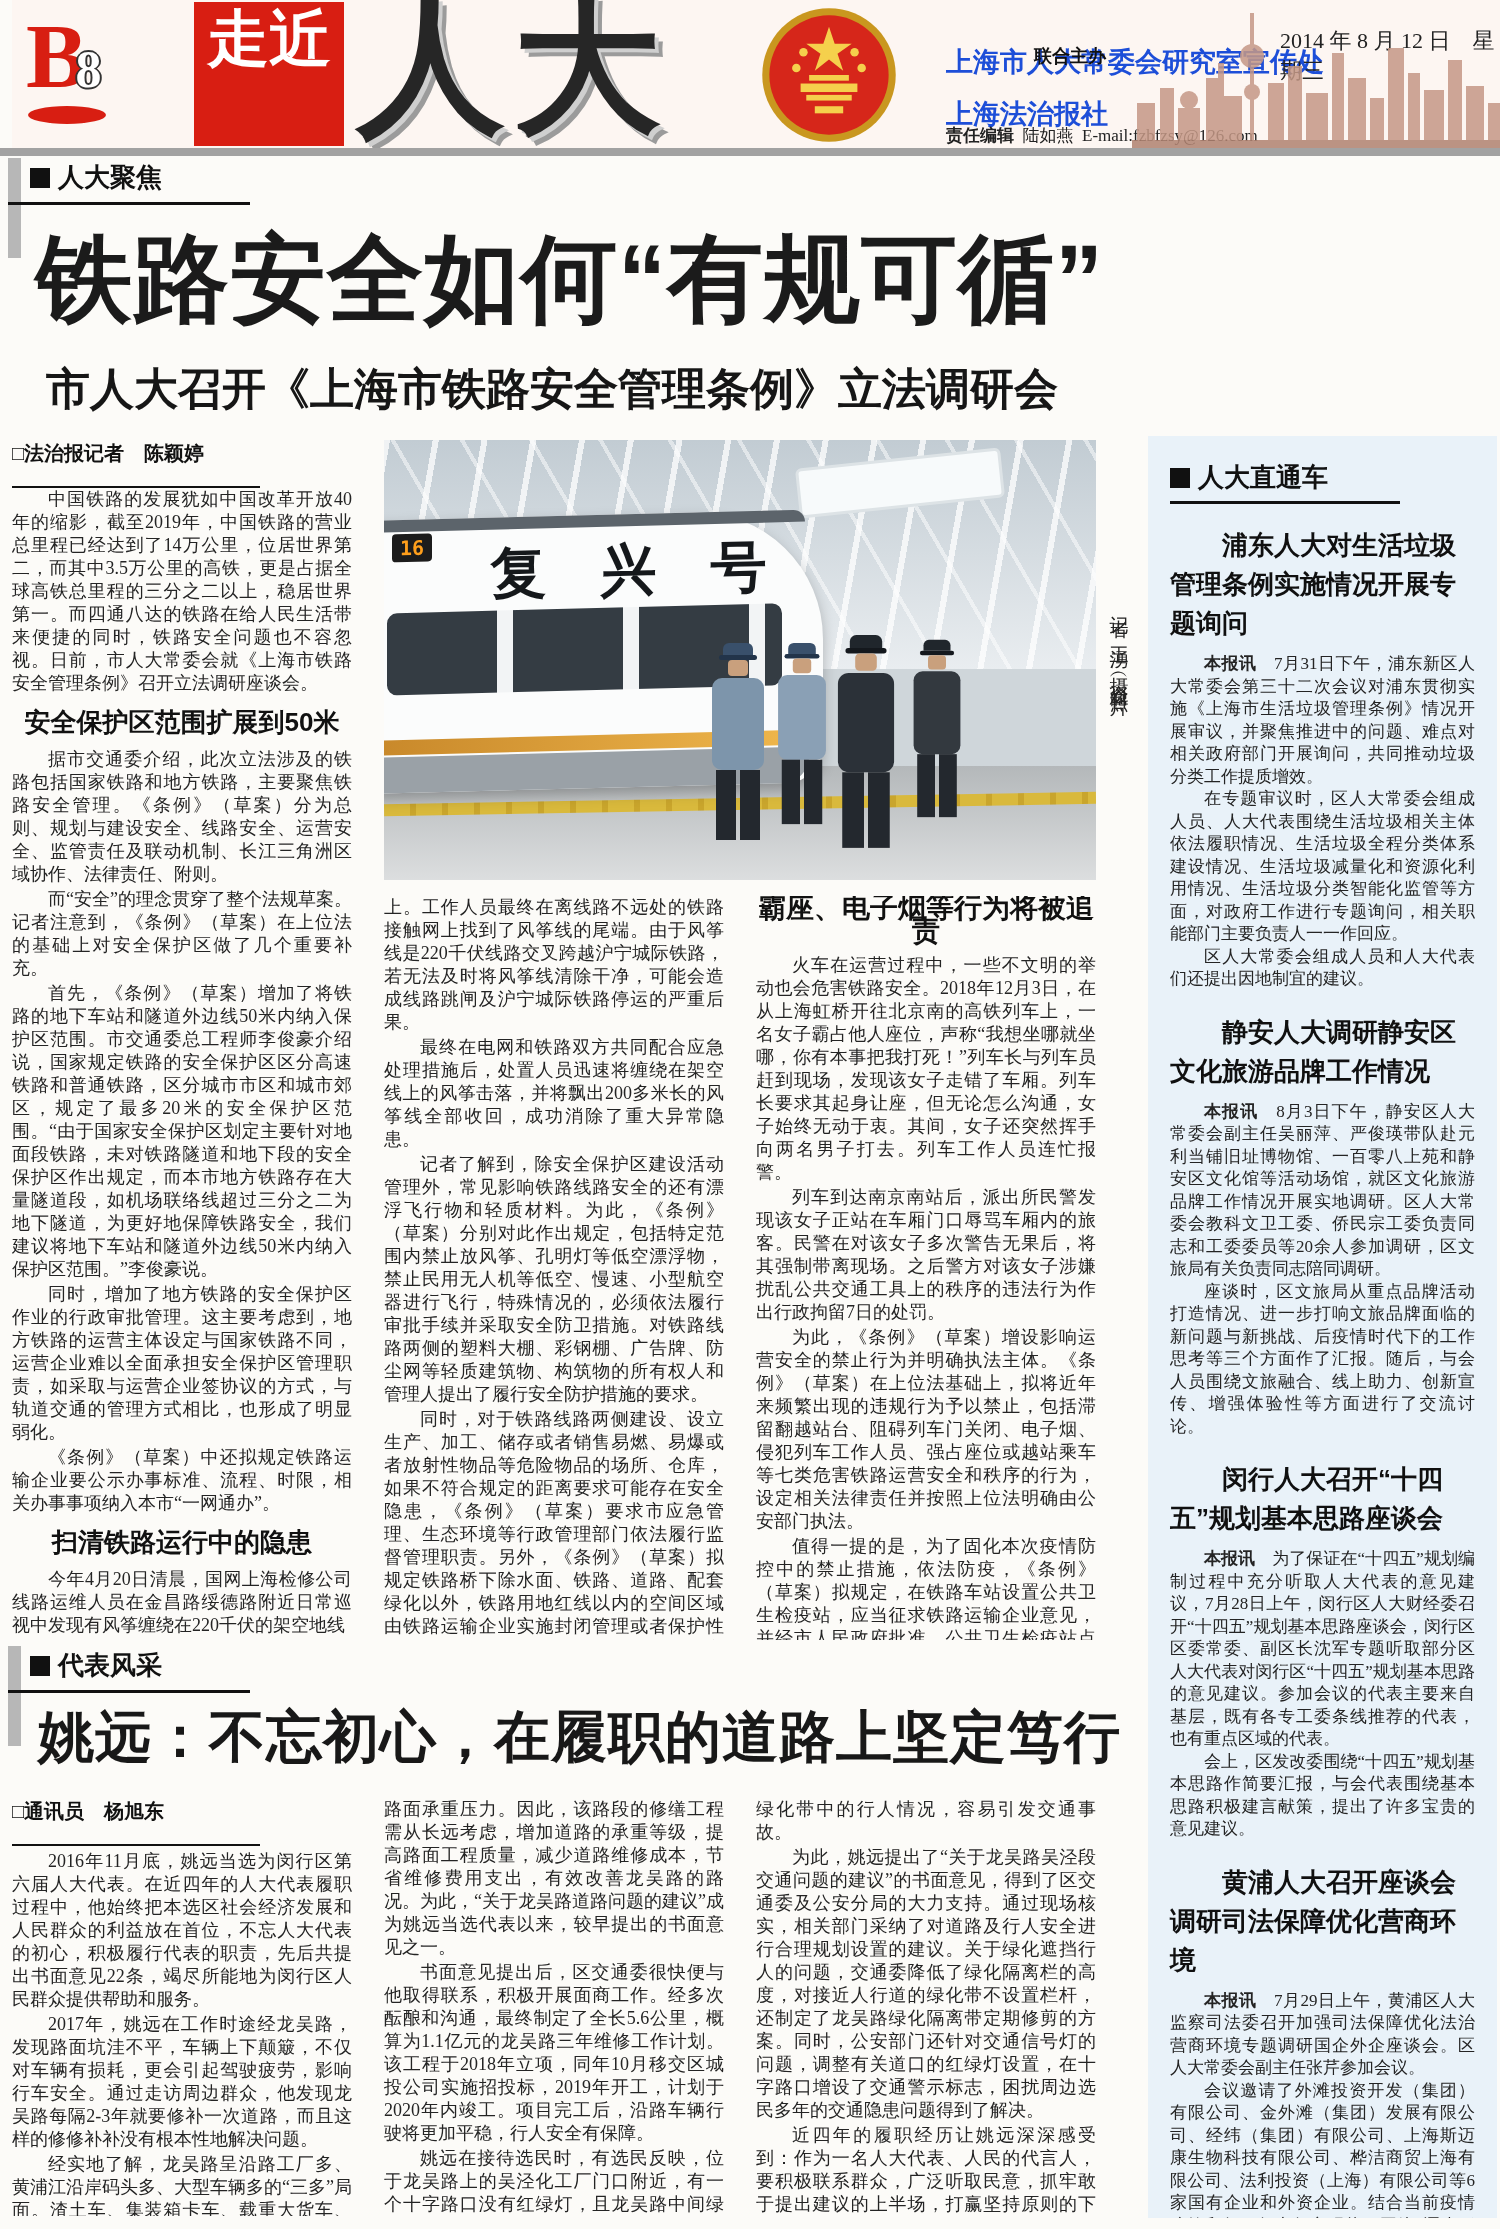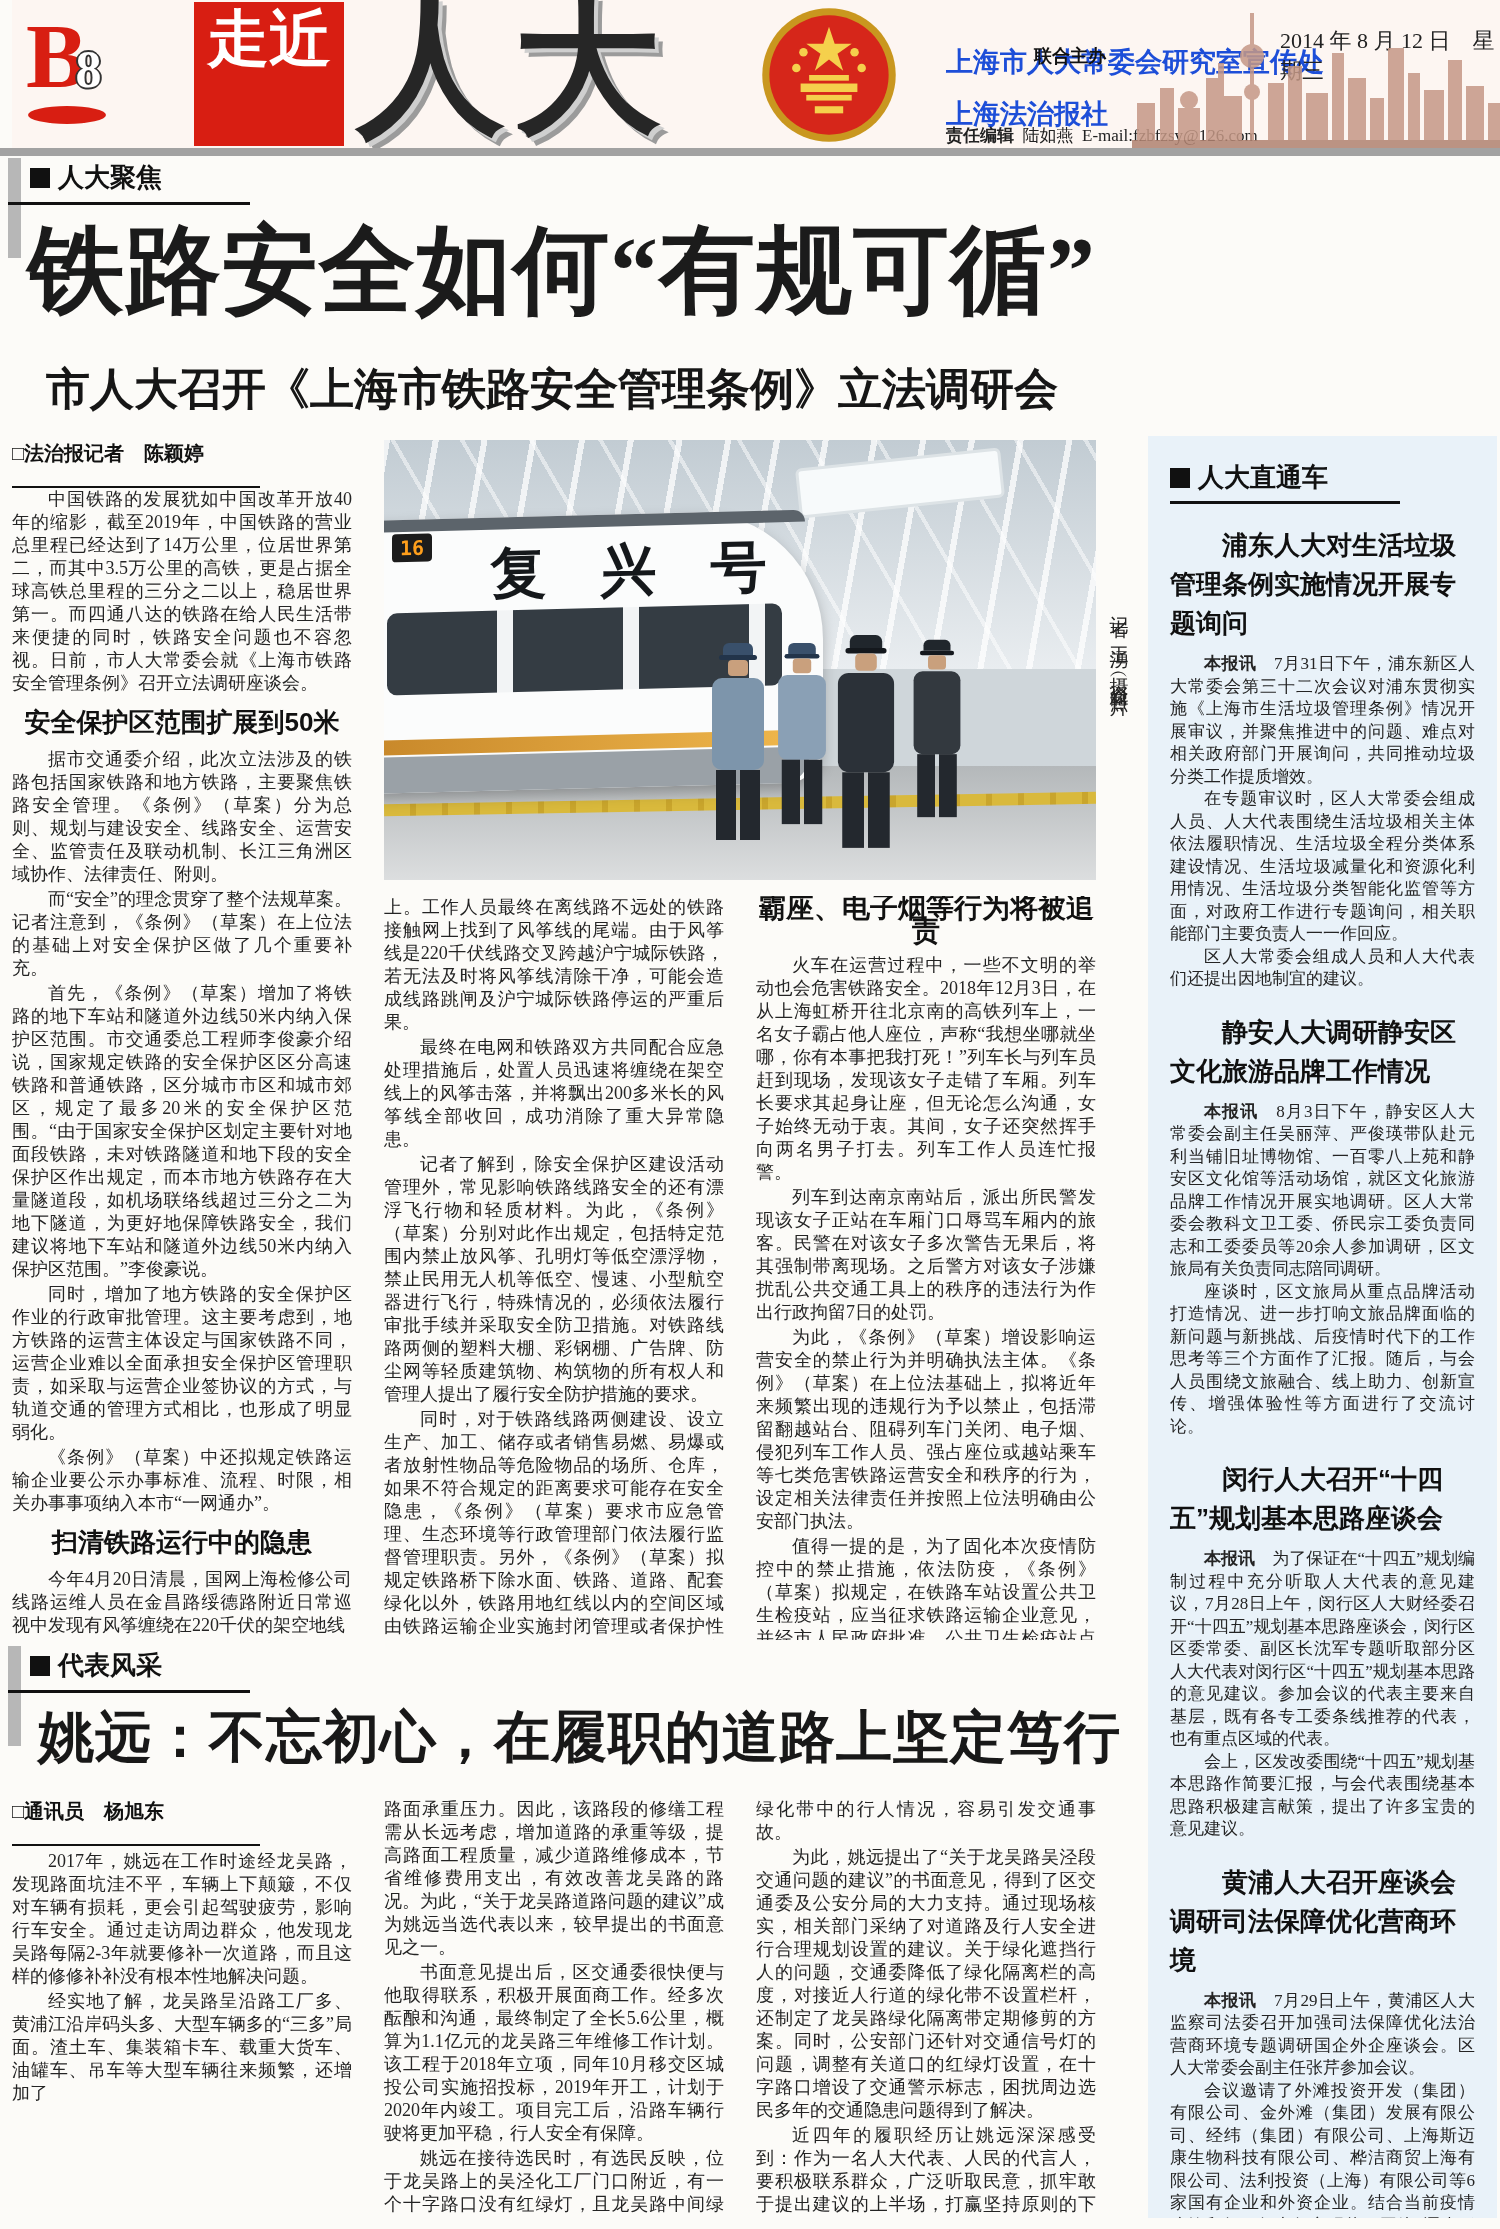--- a/index.html
+++ b/index.html
@@ -160,21 +160,21 @@
   </div>
   <div class="toprule"></div>
 
   <div class="vbar" style="left:8px;top:158px;height:100px;"></div>
   <div class="sec-label" style="left:30px;top:160px;">
     <span class="sq"></span>
     <span>人大聚焦</span>
   </div>
   <div class="sec-underline" style="left:8px;top:202px;width:242px;"></div>
 
-  <h1 class="headline" style="margin:0;font-family:Liberation Serif, serif;">铁路安全如何“有规可循”</h1>
+  <h1 class="headline" style="margin:8px;">铁路安全如何“有规可循”</h1>
   <h2 class="subheadline" style="margin:0;">市人大召开《上海市铁路安全管理条例》立法调研会</h2>
 
   <div class="byline" style="left:12px;top:440px;">□法治报记者　陈颖婷</div>
 
   <div class="photo">
     <div class="ph-ceiling"></div>
     <div class="ph-beams"></div>
     <div class="ph-skylight"></div>
     <div class="ph-platform"></div>
     <div class="ph-tactile"></div>
@@ -248,20 +248,21 @@
   <div class="sec-label" style="left:30px;top:1648px;">
     <span class="sq"></span>
     <span>代表风采</span>
   </div>
   <div class="sec-underline" style="left:8px;top:1690px;width:242px;"></div>
 
   <h2 class="dep-headline" style="margin:0;">姚远：不忘初心，在履职的道路上坚定笃行</h2>
   <div class="byline" style="left:12px;top:1798px;">□通讯员　杨旭东</div>
 
   <div class="col" style="left:12px;top:1850px;height:366px;">
+    <p>2016年11月底，姚远当选为闵行区第六届人大代表。在近四年的人大代表履职过程中，他始终把本选区社会经济发展和人民群众的利益放在首位，不忘人大代表的初心，积极履行代表的职责，先后共提出书面意见22条，竭尽所能地为闵行区人民群众提供帮助和服务。</p>
     <p>2017年，姚远在工作时途经龙吴路，发现路面坑洼不平，车辆上下颠簸，不仅对车辆有损耗，更会引起驾驶疲劳，影响行车安全。通过走访周边群众，他发现龙吴路每隔2-3年就要修补一次道路，而且这样的修修补补没有根本性地解决问题。</p>
     <p>经实地了解，龙吴路呈沿路工厂多、黄浦江沿岸码头多、大型车辆多的“三多”局面。渣土车、集装箱卡车、载重大货车、油罐车、吊车等大型车辆往来频繁，还增加了</p>
   </div>
   <div class="col" style="left:384px;top:1798px;height:418px;">
     <p class="noindent">路面承重压力。因此，该路段的修缮工程需从长远考虑，增加道路的承重等级，提高路面工程质量，减少道路维修成本，节省维修费用支出，有效改善龙吴路的路况。为此，“关于龙吴路道路问题的建议”成为姚远当选代表以来，较早提出的书面意见之一。</p>
     <p>书面意见提出后，区交通委很快便与他取得联系，积极开展面商工作。经多次酝酿和沟通，最终制定了全长5.6公里，概算为1.1亿元的龙吴路三年维修工作计划。该工程于2018年立项，同年10月移交区城投公司实施招投标，2019年开工，计划于2020年内竣工。项目完工后，沿路车辆行驶将更加平稳，行人安全有保障。</p>
     <p>姚远在接待选民时，有选民反映，位于龙吴路上的吴泾化工厂门口附近，有一个十字路口没有红绿灯，且龙吴路中间绿化隔离带上灌木丛过高，导致驾驶员在开车路过人行道路段时形成视觉盲区，难以及时观察到</p>
   </div>
   <div class="col" style="left:756px;top:1798px;height:418px;">
     <p class="noindent">绿化带中的行人情况，容易引发交通事故。</p>

